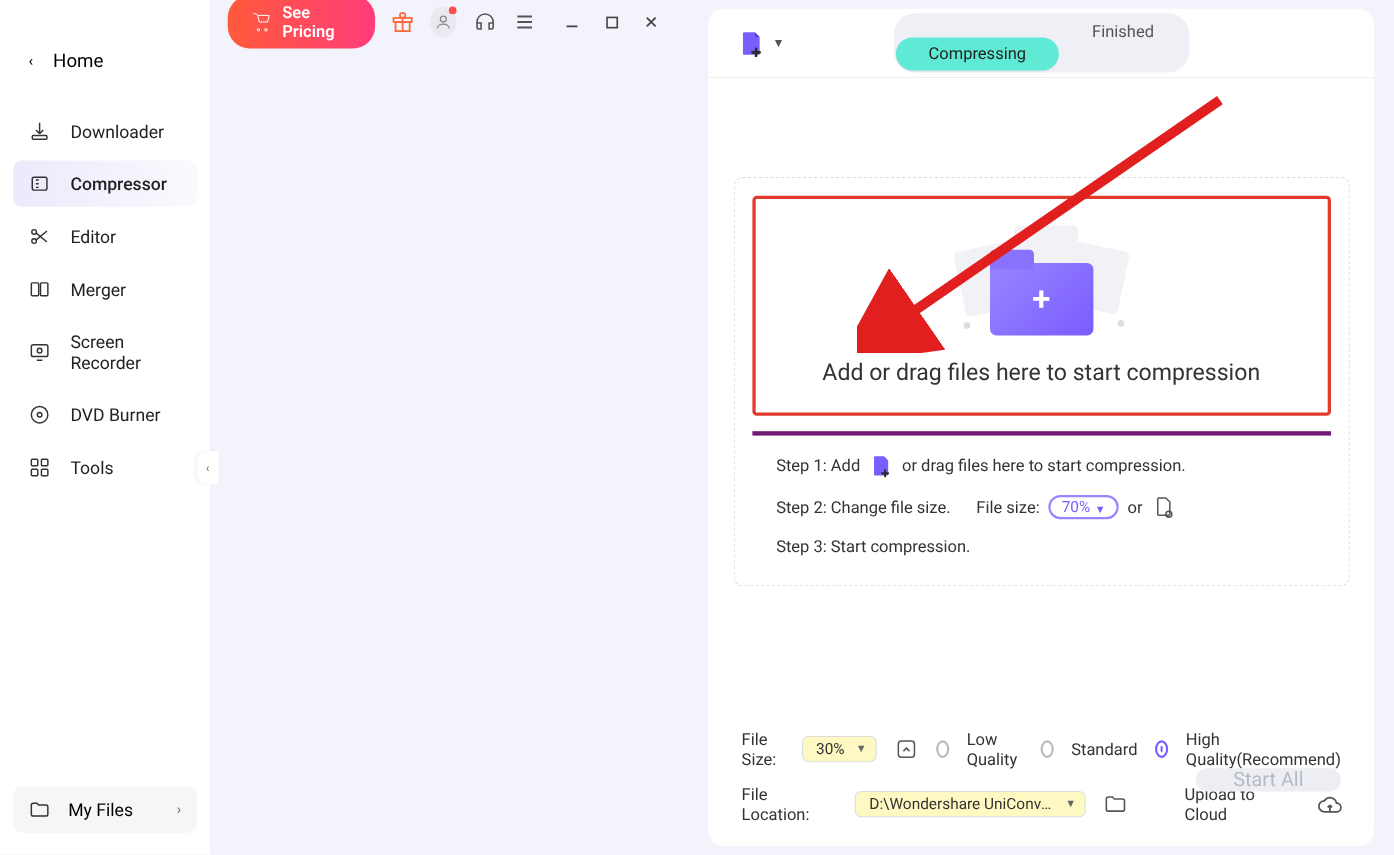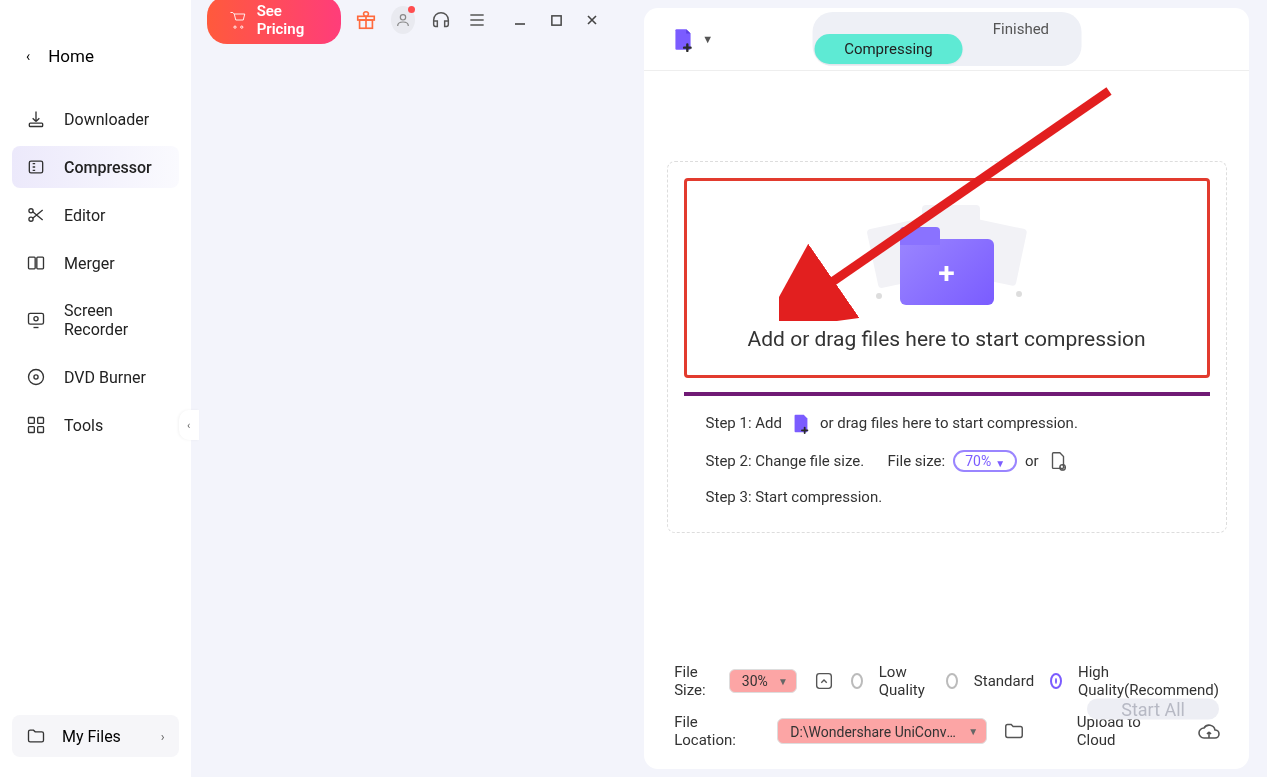--- a/index.html
+++ b/index.html
@@ -57,21 +57,21 @@
   .inline-icon { width:22px; height:22px; display:inline-flex; align-items:center; justify-content:center; color:#7b5cff;}
   .size-pill { border:2px solid #9a85ff; color:#7b5cff; border-radius:16px; padding:1px 10px; font-size:14px; display:inline-flex; align-items:flex-end; gap:4px; cursor:pointer;}
   .size-pill .caret{ font-size:10px; }
   .settings-mini { width:22px; height:22px; color:#555; }
   
   .annot-arrow { position:absolute; top:10px; right:130px; pointer-events:none; }
   
   
   .footer { padding:14px 30px 20px 30px; display:flex; flex-direction:column; gap:14px; font-size:15px; color:#333; position:relative;}
   .frow { display:flex; align-items:center; gap:16px; }
-  .select-box { border:1px solid #ddd; border-radius:6px; padding:3px 28px 3px 12px; font-size:14px; position:relative; cursor:pointer; background:#fca5a5;}
+  .select-box { border:1px solid #ddd; border-radius:6px; padding:3px 28px 3px 12px; font-size:14px; position:relative; cursor:pointer; background:#fef9c3;}
   .select-box .caret { position:absolute; right:8px; top:50%; transform:translateY(-50%); font-size:10px; color:#666;}
   .radio { width:16px; height:16px; border:2px solid #bbb; border-radius:50%; display:inline-block; position:relative; cursor:pointer;}
   .radio.checked { border-color:#7b5cff; }
   .radio.checked::after { content:""; position:absolute; inset:3px; background:#7b5cff; border-radius:50%; }
   .quality-chip { width:22px; height:22px; color:#555; }
   .loc-select { width:210px; }
   .folder-btn, .cloud-btn { width:22px; height:22px; color:#555; cursor:pointer;}
   .start-all { position:absolute; right:30px; top:50%; transform:translateY(-50%); background:#edeef4; color:#b7b9c4; font-size:18px; padding:0 34px; border-radius:30px; cursor:not-allowed;}
   
   svg { display:block; }

